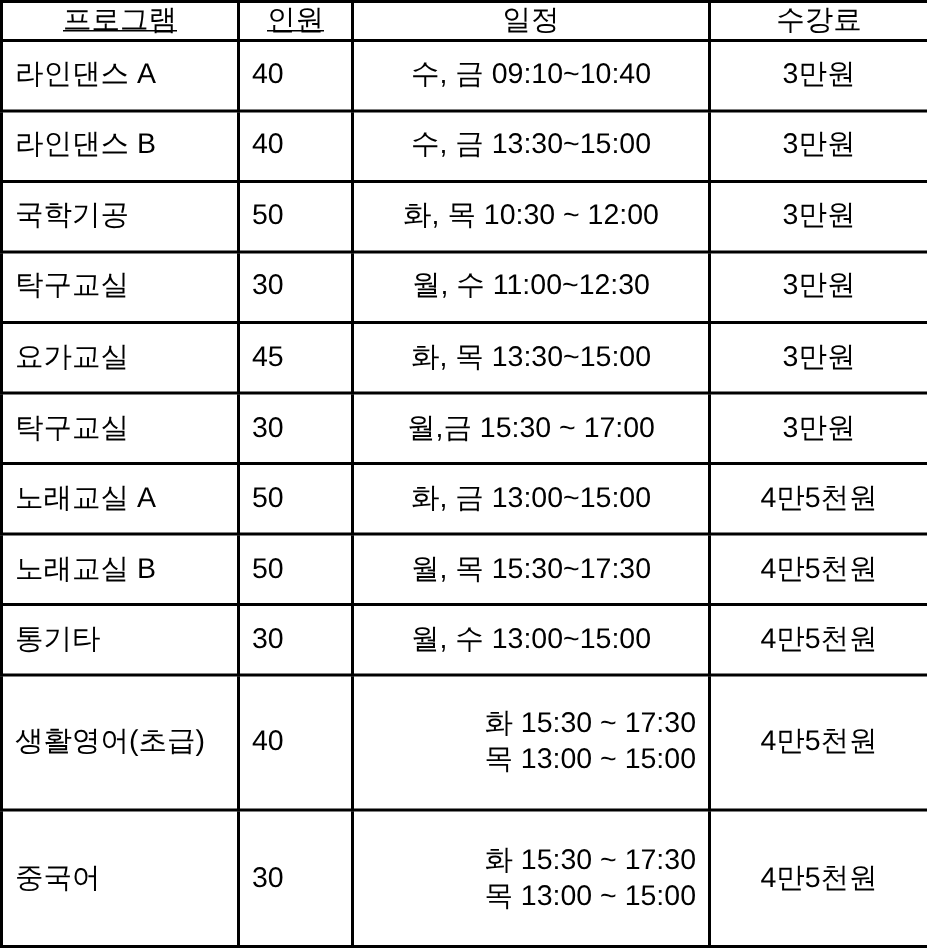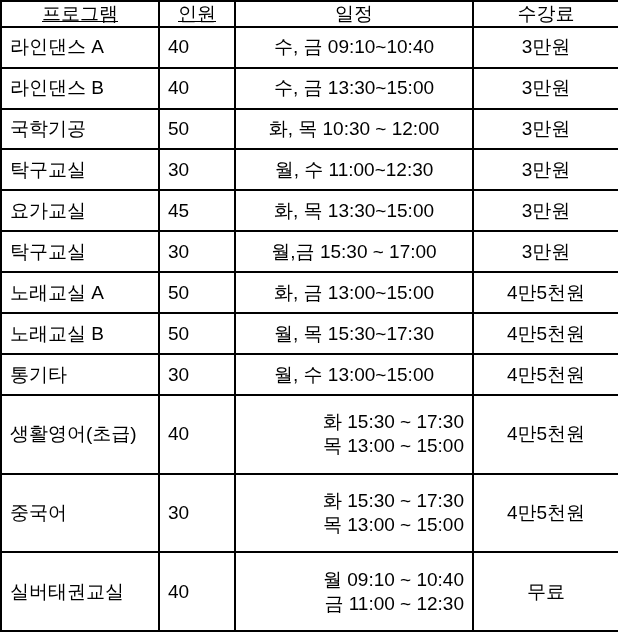--- a/index.html
+++ b/index.html
@@ -167,25 +167,14 @@
         <td class="td-program">중국어</td>
         <td class="td-capacity">30</td>
         <td class="td-schedule">
           <span class="schedule-multi">
             <span class="line">화 15:30 ~ 17:30</span>
             <span class="line">목 13:00 ~ 15:00</span>
           </span>
         </td>
         <td class="td-fee">4만5천원</td>
       </tr>
-      <tr>
-        <td class="td-program">실버태권교실</td>
-        <td class="td-capacity">40</td>
-        <td class="td-schedule">
-          <span class="schedule-multi">
-            <span class="line">월 09:10 ~ 10:40</span>
-            <span class="line">금 11:00 ~ 12:30</span>
-          </span>
-        </td>
-        <td class="td-fee">무료</td>
-      </tr>
     </tbody>
 </table>
 
 </body></html>

